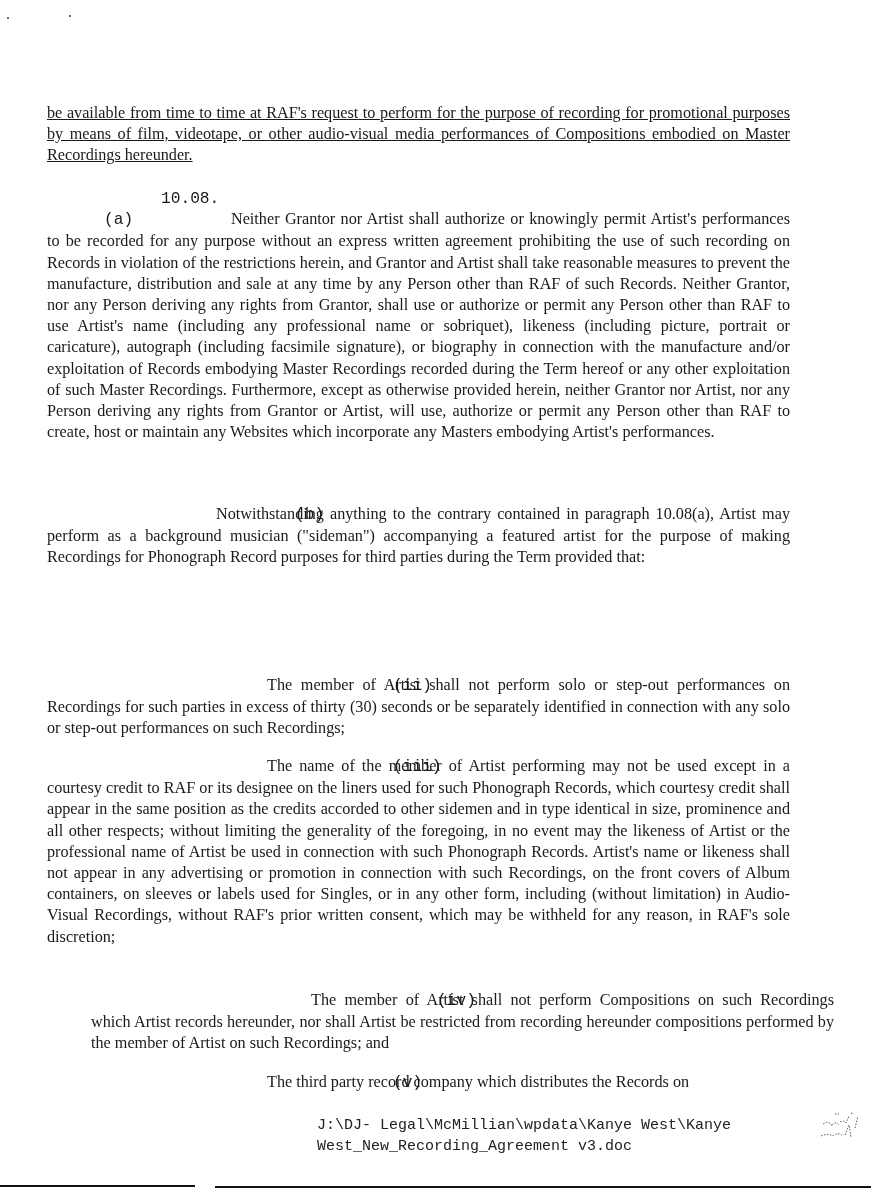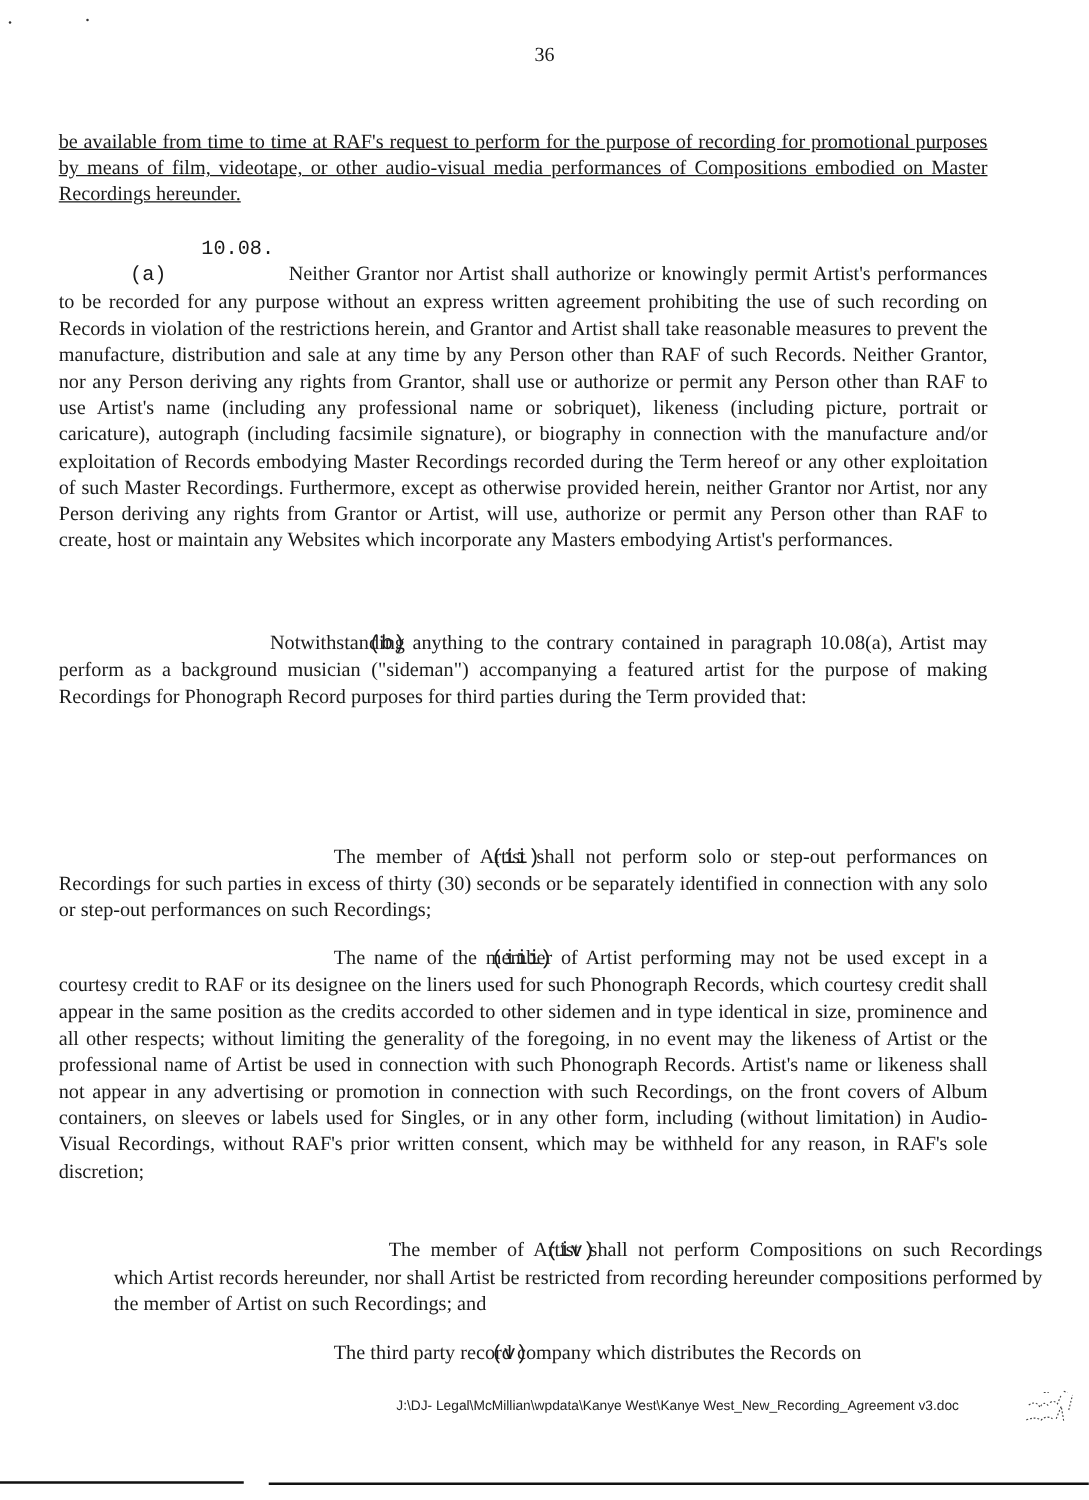--- a/index.html
+++ b/index.html
@@ -14,33 +14,32 @@
   .para { position: absolute; left: 47px; width: 743px; text-align: justify; margin: 0; }
   .indent-a { text-indent: 57px; }
   .indent-b { text-indent: 124px; }
   .indent-sub { text-indent: 173px; }
   .marker { display: inline-block; font-family: Liberation Mono, monospace; }
   .m-a { width: 127px; }
   .m-b { width: 45px; }
   .m-sub { width: 47px; }
   .footer-path {
     position: absolute; top: 1115px; left: 317px;
-    font-size: 11px; font-family: Liberation Sans, sans-serif; color: #222;
+    font-size: 15px; font-family: Liberation Mono, monospace; color: #222;
   }
   .initials { position: absolute; left: 815px; top: 1108px; width: 55px; height: 45px; }
   .rule { position: absolute; height: 2px; background: #111; }
 </style>
 </head>
 <body>
 
 <div class="page">
   <span class="speck" style="left:7px;top:17px;"></span>
   <span class="speck" style="left:69px;top:15px;"></span>
 
-  <div class="page-number">36</div>
 
   <p class="para" style="top:103px;text-decoration:underline;">
     <span>be available from time to time at RAF's request to perform for the purpose of recording for promotional purposes by means of film, videotape, or other audio-visual media performances of Compositions embodied on Master Recordings hereunder.</span>
   </p>
 
   <p class="para indent-a" style="top:189px;">
     <span class="marker m-a">10.08. (a)</span><span>Neither Grantor nor Artist shall authorize or knowingly permit Artist's performances to be recorded for any purpose without an express written agreement prohibiting the use of such recording on Records in violation of the restrictions herein, and Grantor and Artist shall take reasonable measures to prevent the manufacture, distribution and sale at any time by any Person other than RAF of such Records. Neither Grantor, nor any Person deriving any rights from Grantor, shall use or authorize or permit any Person other than RAF to use Artist's name (including any professional name or sobriquet), likeness (including picture, portrait or caricature), autograph (including facsimile signature), or biography in connection with the manufacture and/or exploitation of Records embodying Master Recordings recorded during the Term hereof or any other exploitation of such Master Recordings. Furthermore, except as otherwise provided herein, neither Grantor nor Artist, nor any Person deriving any rights from Grantor or Artist, will use, authorize or permit any Person other than RAF to create, host or maintain any Websites which incorporate any Masters embodying Artist's performances.</span>
   </p>
 
   <p class="para indent-b" style="top:504px;">

